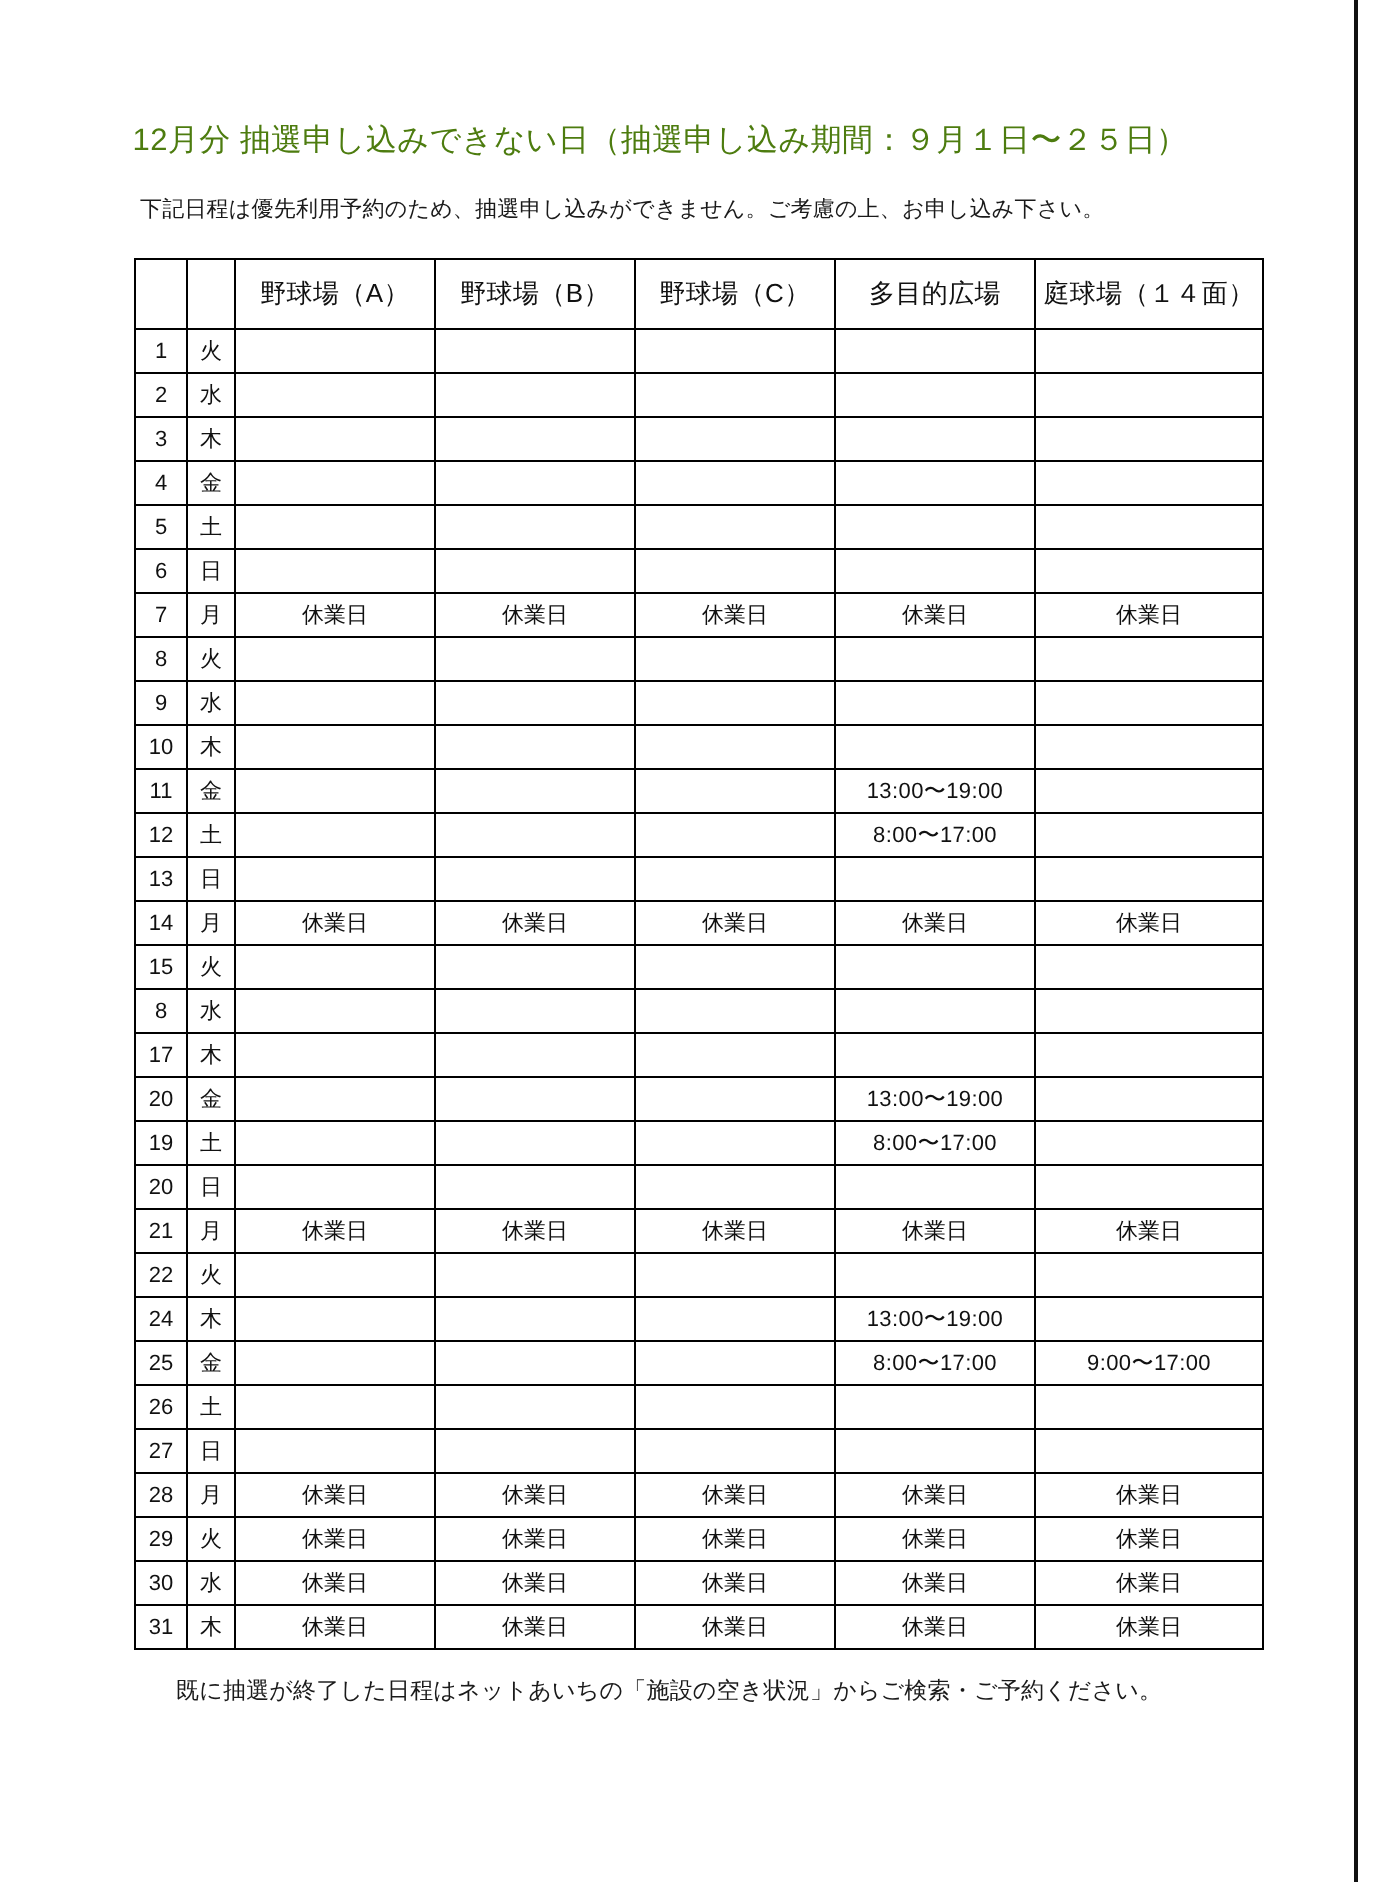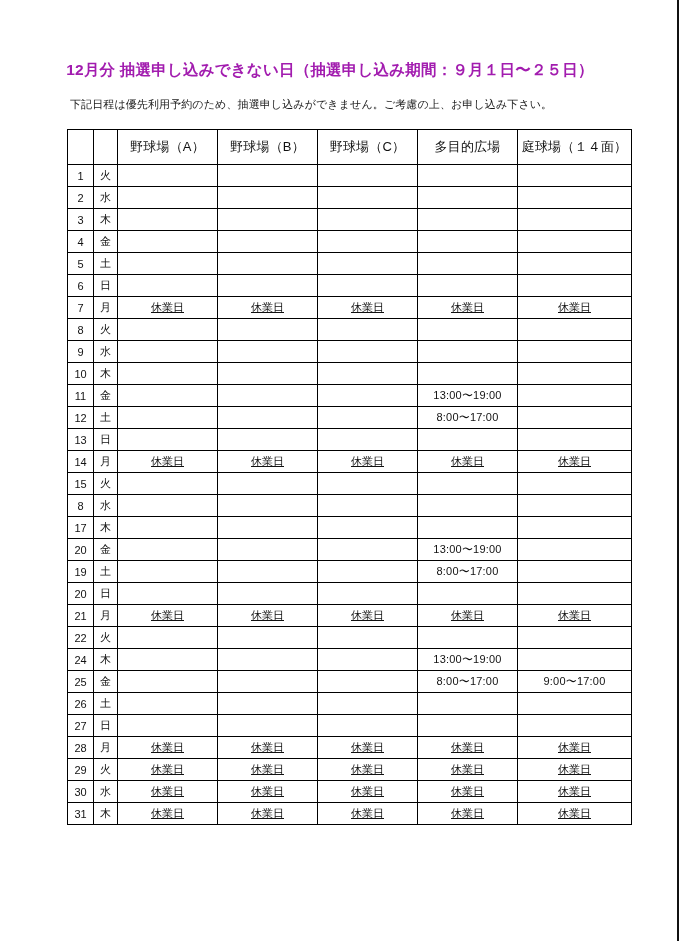--- a/index.html
+++ b/index.html
@@ -26,23 +26,23 @@
     border-right: 2px solid #111;
     box-sizing: border-box;
   }
   .doc-title {
     position: absolute;
     left: 0;
     top: 60px;
     width: 660px;
     text-align: center;
     font-size: 15.5px;
-    font-weight: bold;
+    font-weight: normal;
     letter-spacing: 0.2px;
-    color: #a21caf;
+    color: #4d7c0f;
     white-space: nowrap;
   }
   .doc-subtitle {
     position: absolute;
     left: 70px;
     top: 97px;
     font-size: 11px;
     color: #1a1a1a;
     letter-spacing: 0.1px;
     white-space: nowrap;
@@ -93,21 +93,20 @@
     color: #111;
   }
   td.col-dow {
     background: #fcd5b4;
     font-size: 11.5px;
     color: #111;
   }
   td.closed {
     background: #ffff00;
     font-size: 11.5px;
-    text-decoration: underline;
   }
   td.timed {
     font-size: 11.5px;
     letter-spacing: 0.2px;
   }
   tr.closed-row td.col-day { background: #ffffff; }
 </style>
 </head>
 <body>
 
@@ -396,14 +395,15 @@
           <td class="col-dow">木</td>
           <td class="col-fac closed">休業日</td>
           <td class="col-fac closed">休業日</td>
           <td class="col-fac closed">休業日</td>
           <td class="col-fac closed">休業日</td>
           <td class="col-fac-last closed">休業日</td>
         </tr>
       </tbody>
   </table>
 
+  <div class="doc-footer">既に抽選が終了した日程はネットあいちの「施設の空き状況」からご検索・ご予約ください。</div>
 
 </div>
 
 </body></html>

